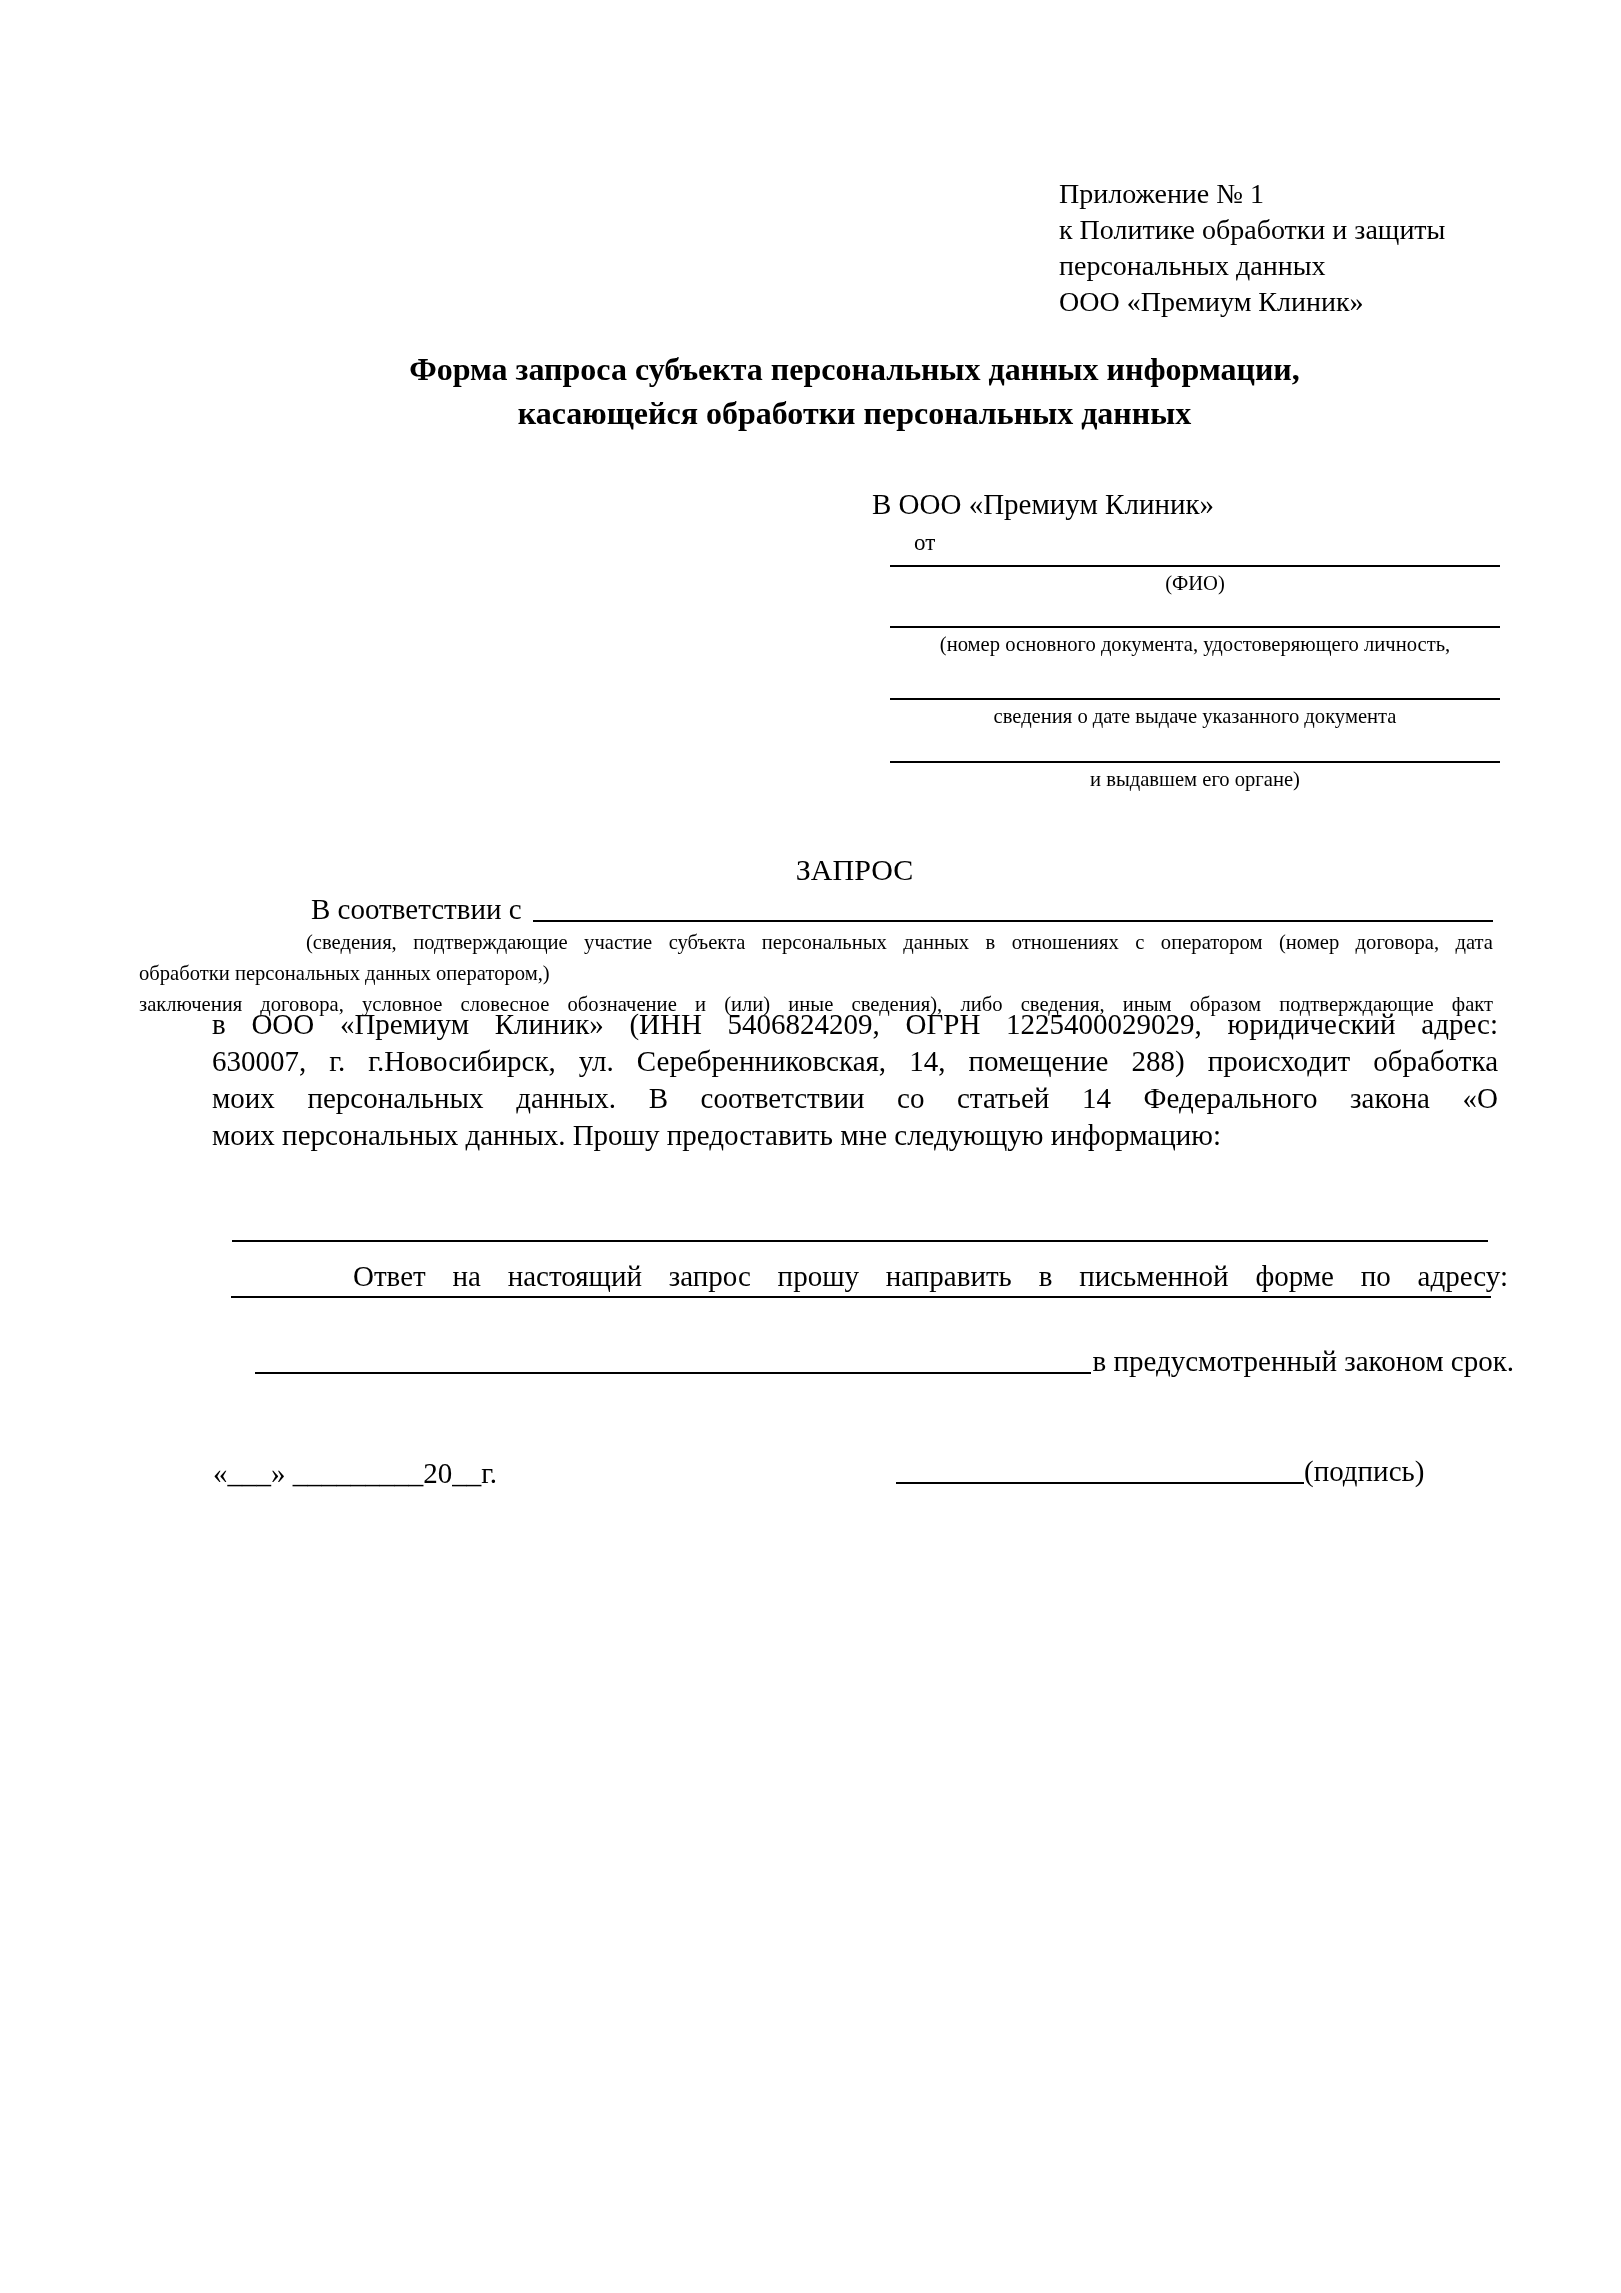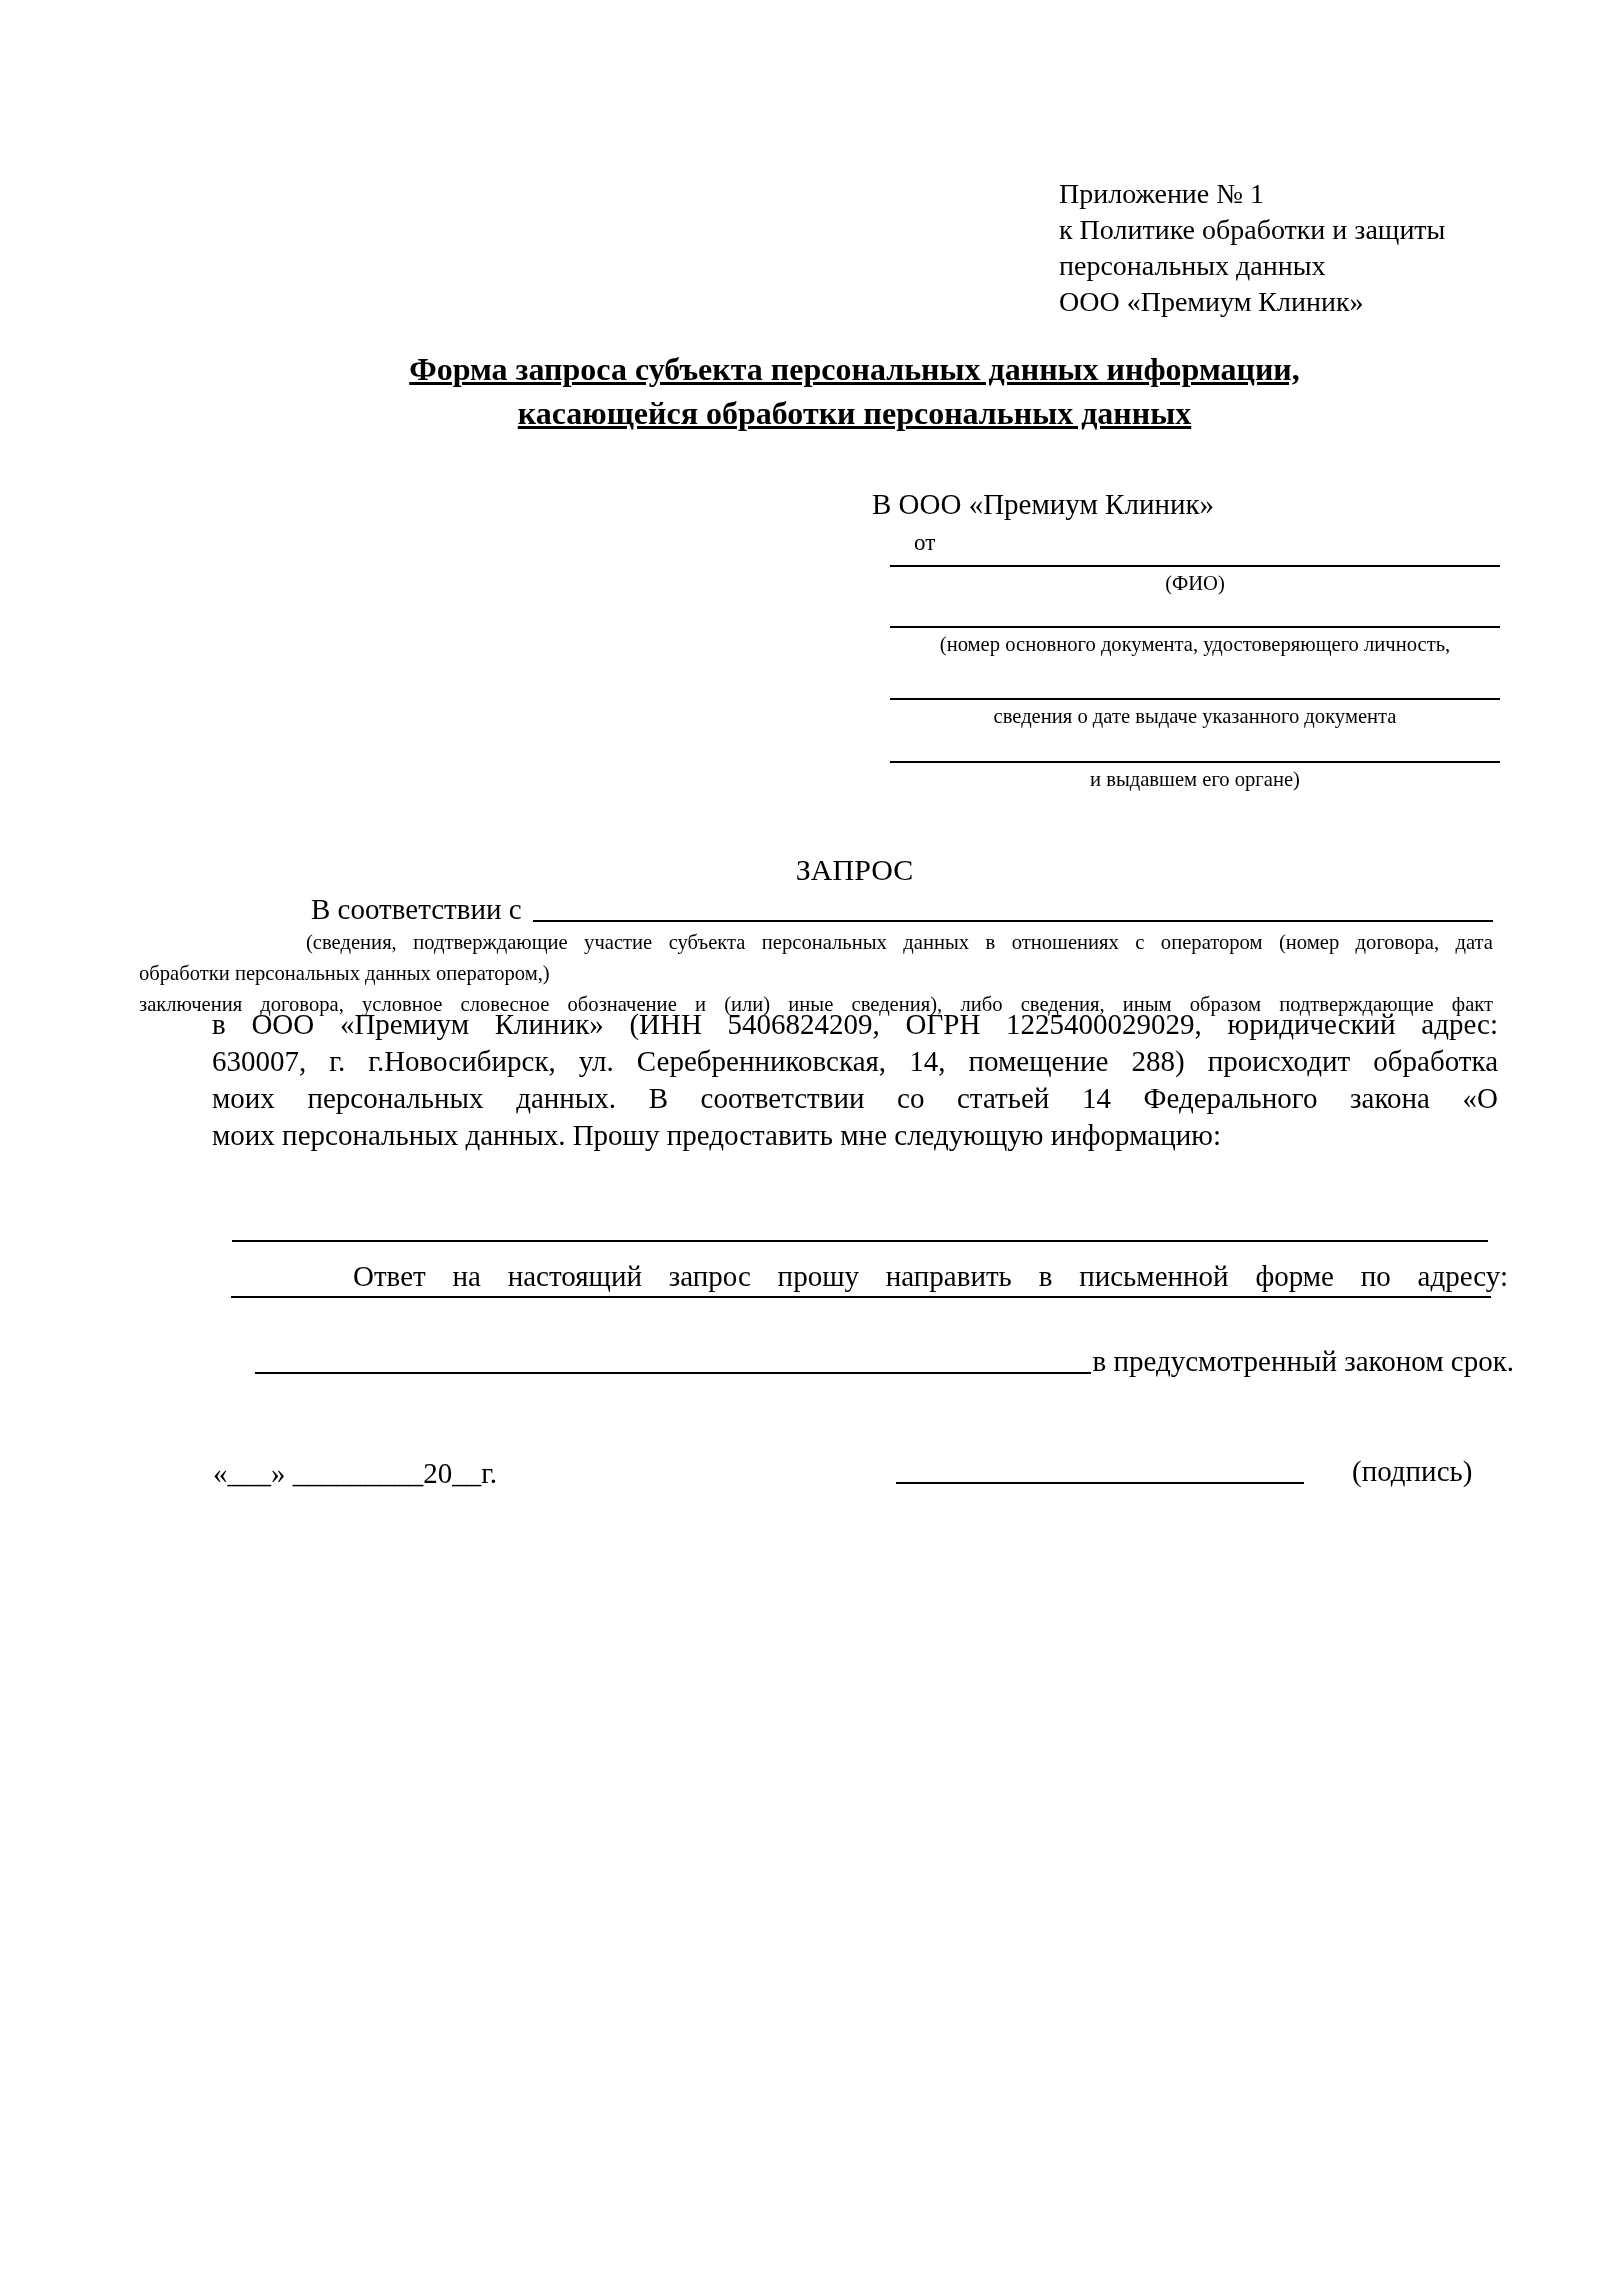--- a/index.html
+++ b/index.html
@@ -13,21 +13,21 @@
     overflow: hidden;
   }
   
   .header-block {
     position: absolute; left: 1059px; top: 176px; width: 461px;
     font-size: 28px; line-height: 36px;
   }
   
   .doc-title {
     position: absolute; left: 211px; top: 347px; width: 1287px;
-    text-align: center; font-weight: bold; font-size: 32px; line-height: 44px; text-decoration: underline;
+    text-align: center; font-weight: bold; font-size: 32px; line-height: 44px;
   }
   
   .addressee-to { position: absolute; left: 872px; top: 488px; font-size: 29px; }
   .addressee-from { position: absolute; left: 872px; top: 530px; font-size: 23px; margin-left: 42px; }
   
   .fields { position: absolute; left: 890px; top: 553px; width: 610px; }
   .field-line { border-bottom: 2px solid #000; }
   .fl-1 { height: 11.8px; }
   .fl-2 { height: 24.5px; }
   .fl-3 { height: 35px; }
@@ -76,21 +76,21 @@
   .reply-line2 {
     position: absolute; left: 255px; top: 1345px; width: 1259px;
     display: flex; font-size: 29px; text-align: center;
   }
   .reply-fill { flex: 1; border-bottom: 2.9px solid #000; margin: 0 2px 3.9px 0; }
   .reply-line2 .suffix { white-space: nowrap; }
   
   .date-row { position: absolute; left: 213px; top: 1457px; font-size: 29px; }
   .sig-row {
     position: absolute; left: 896px; top: 1455px; width: 602px;
-    display: flex; font-size: 29px; gap: 48px;
+    display: flex; font-size: 29px;
   }
   .sig-fill { width: 408px; border-bottom: 2px solid #000; margin-bottom: 3.9px; }
   .sig-row .caption { white-space: nowrap; }
 </style>
 </head>
 <body>
 
 <div class="page">
 
   <div class="header-block">

